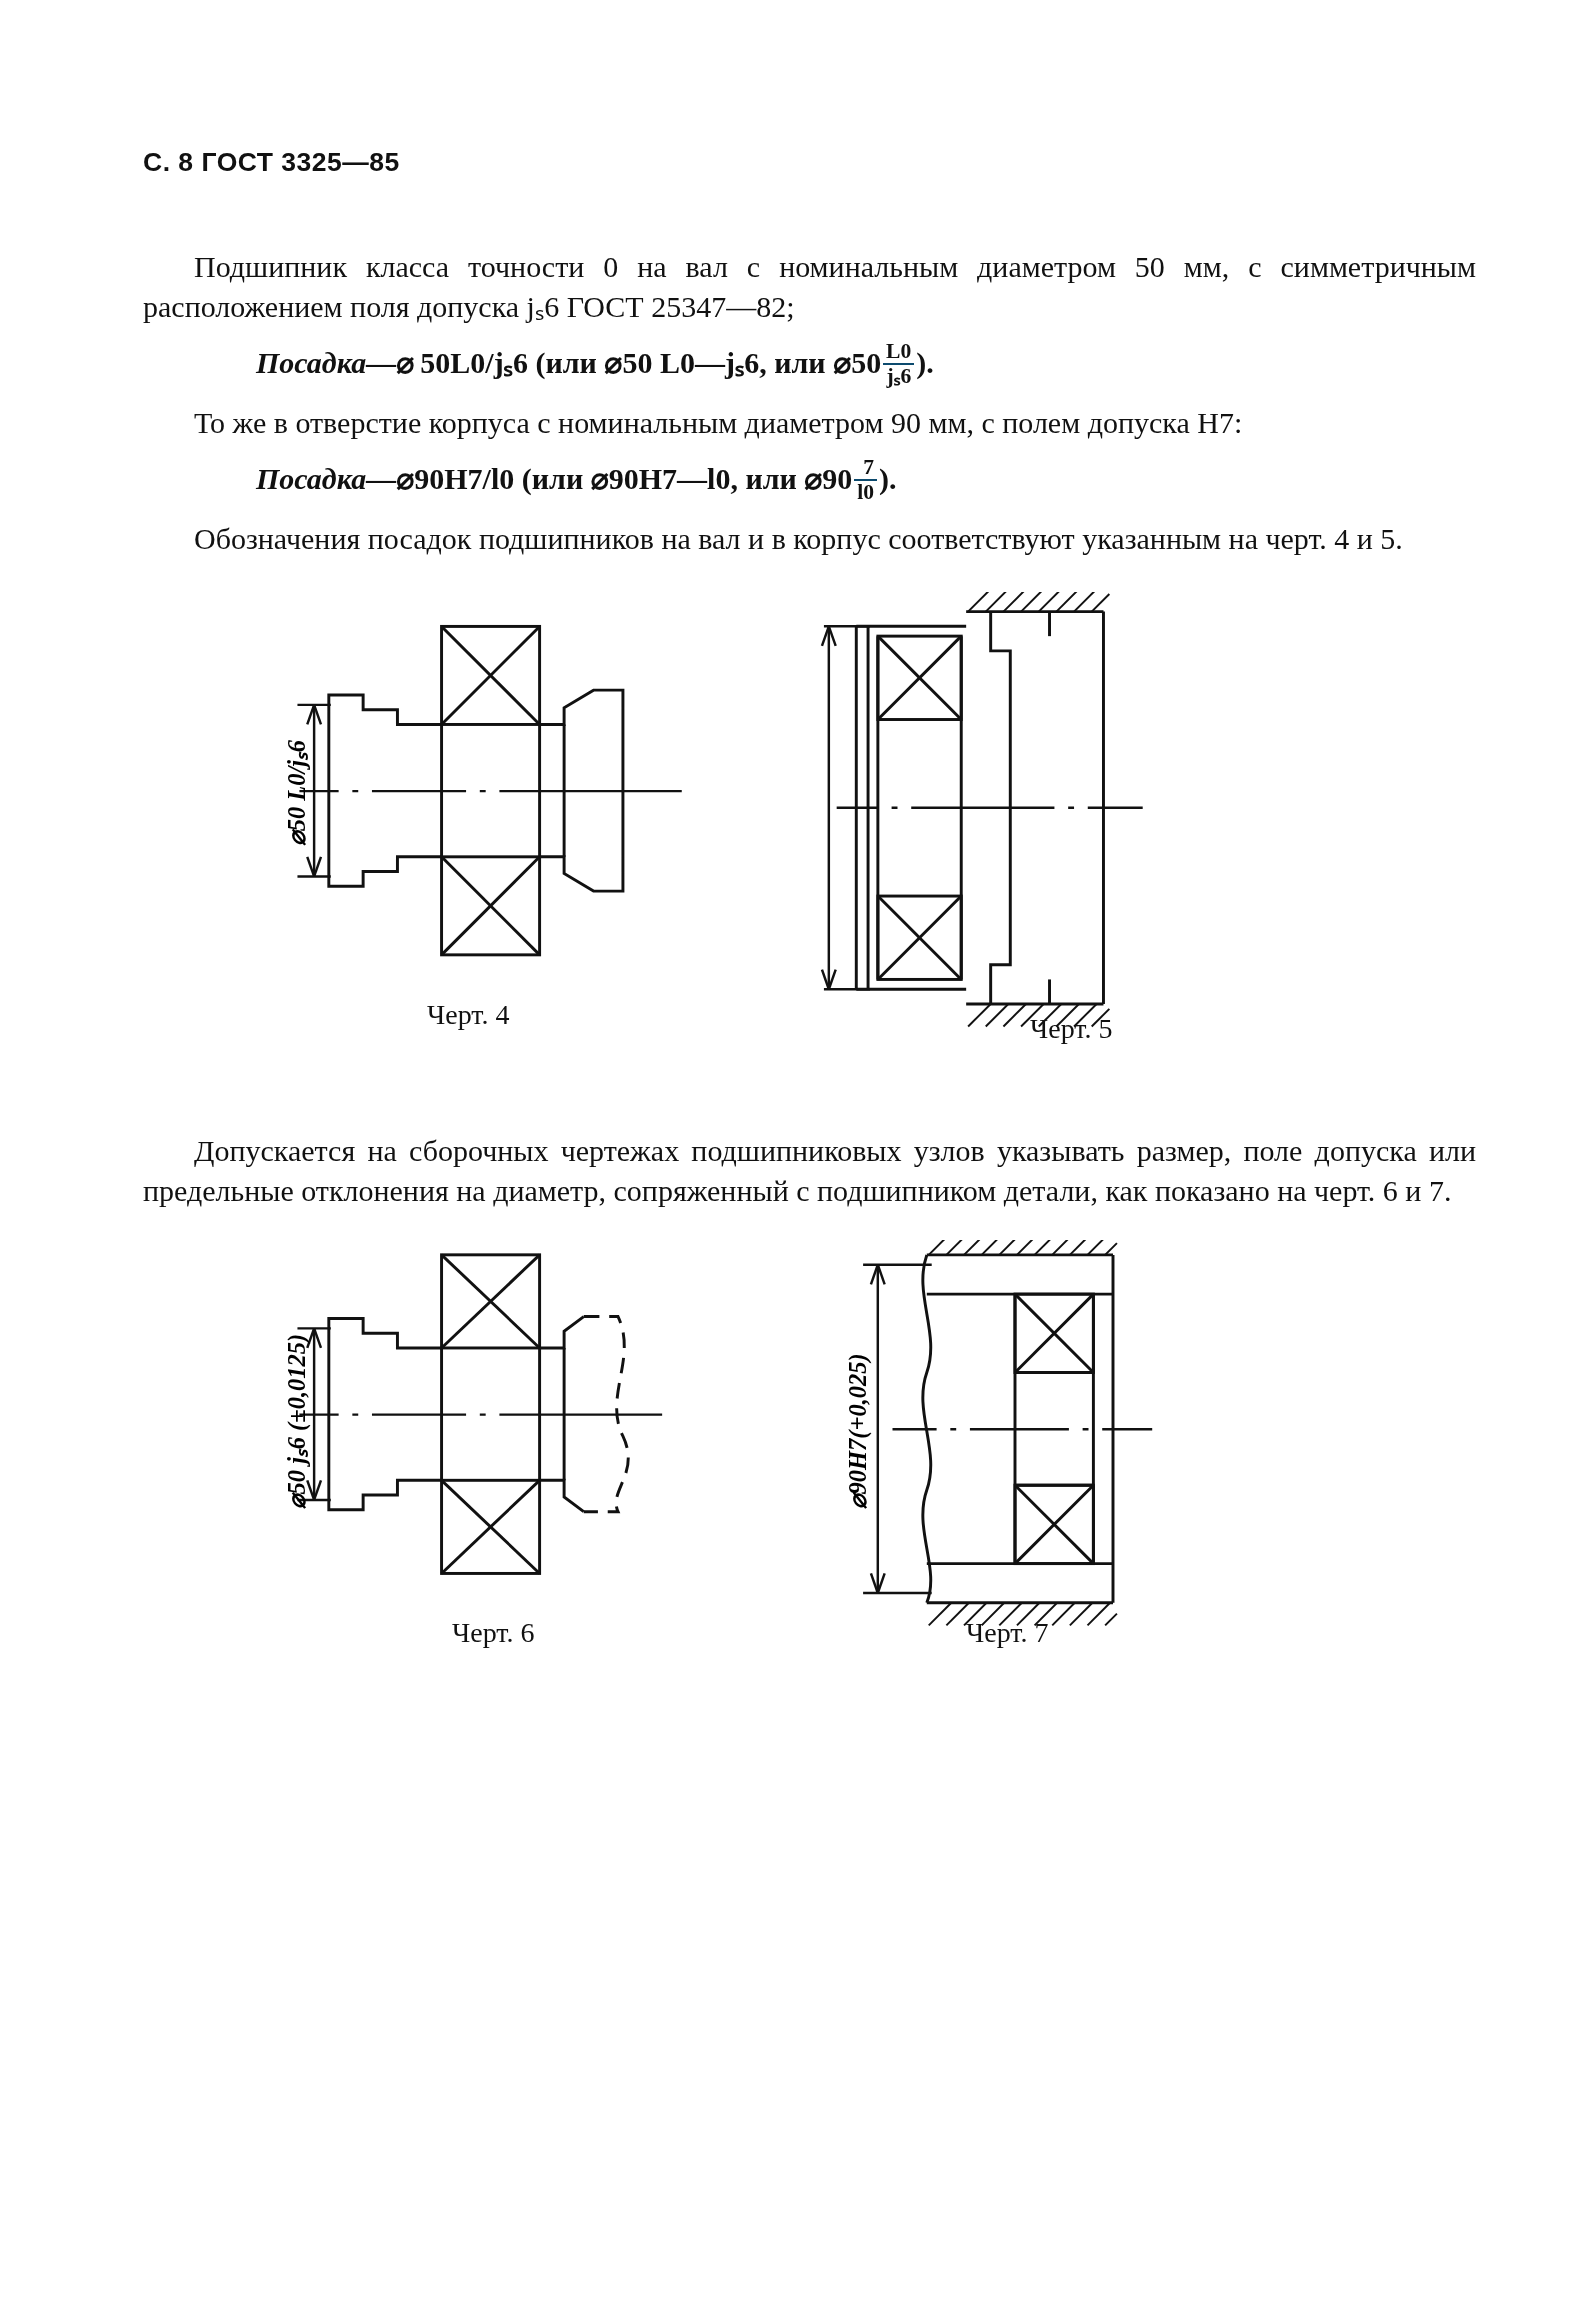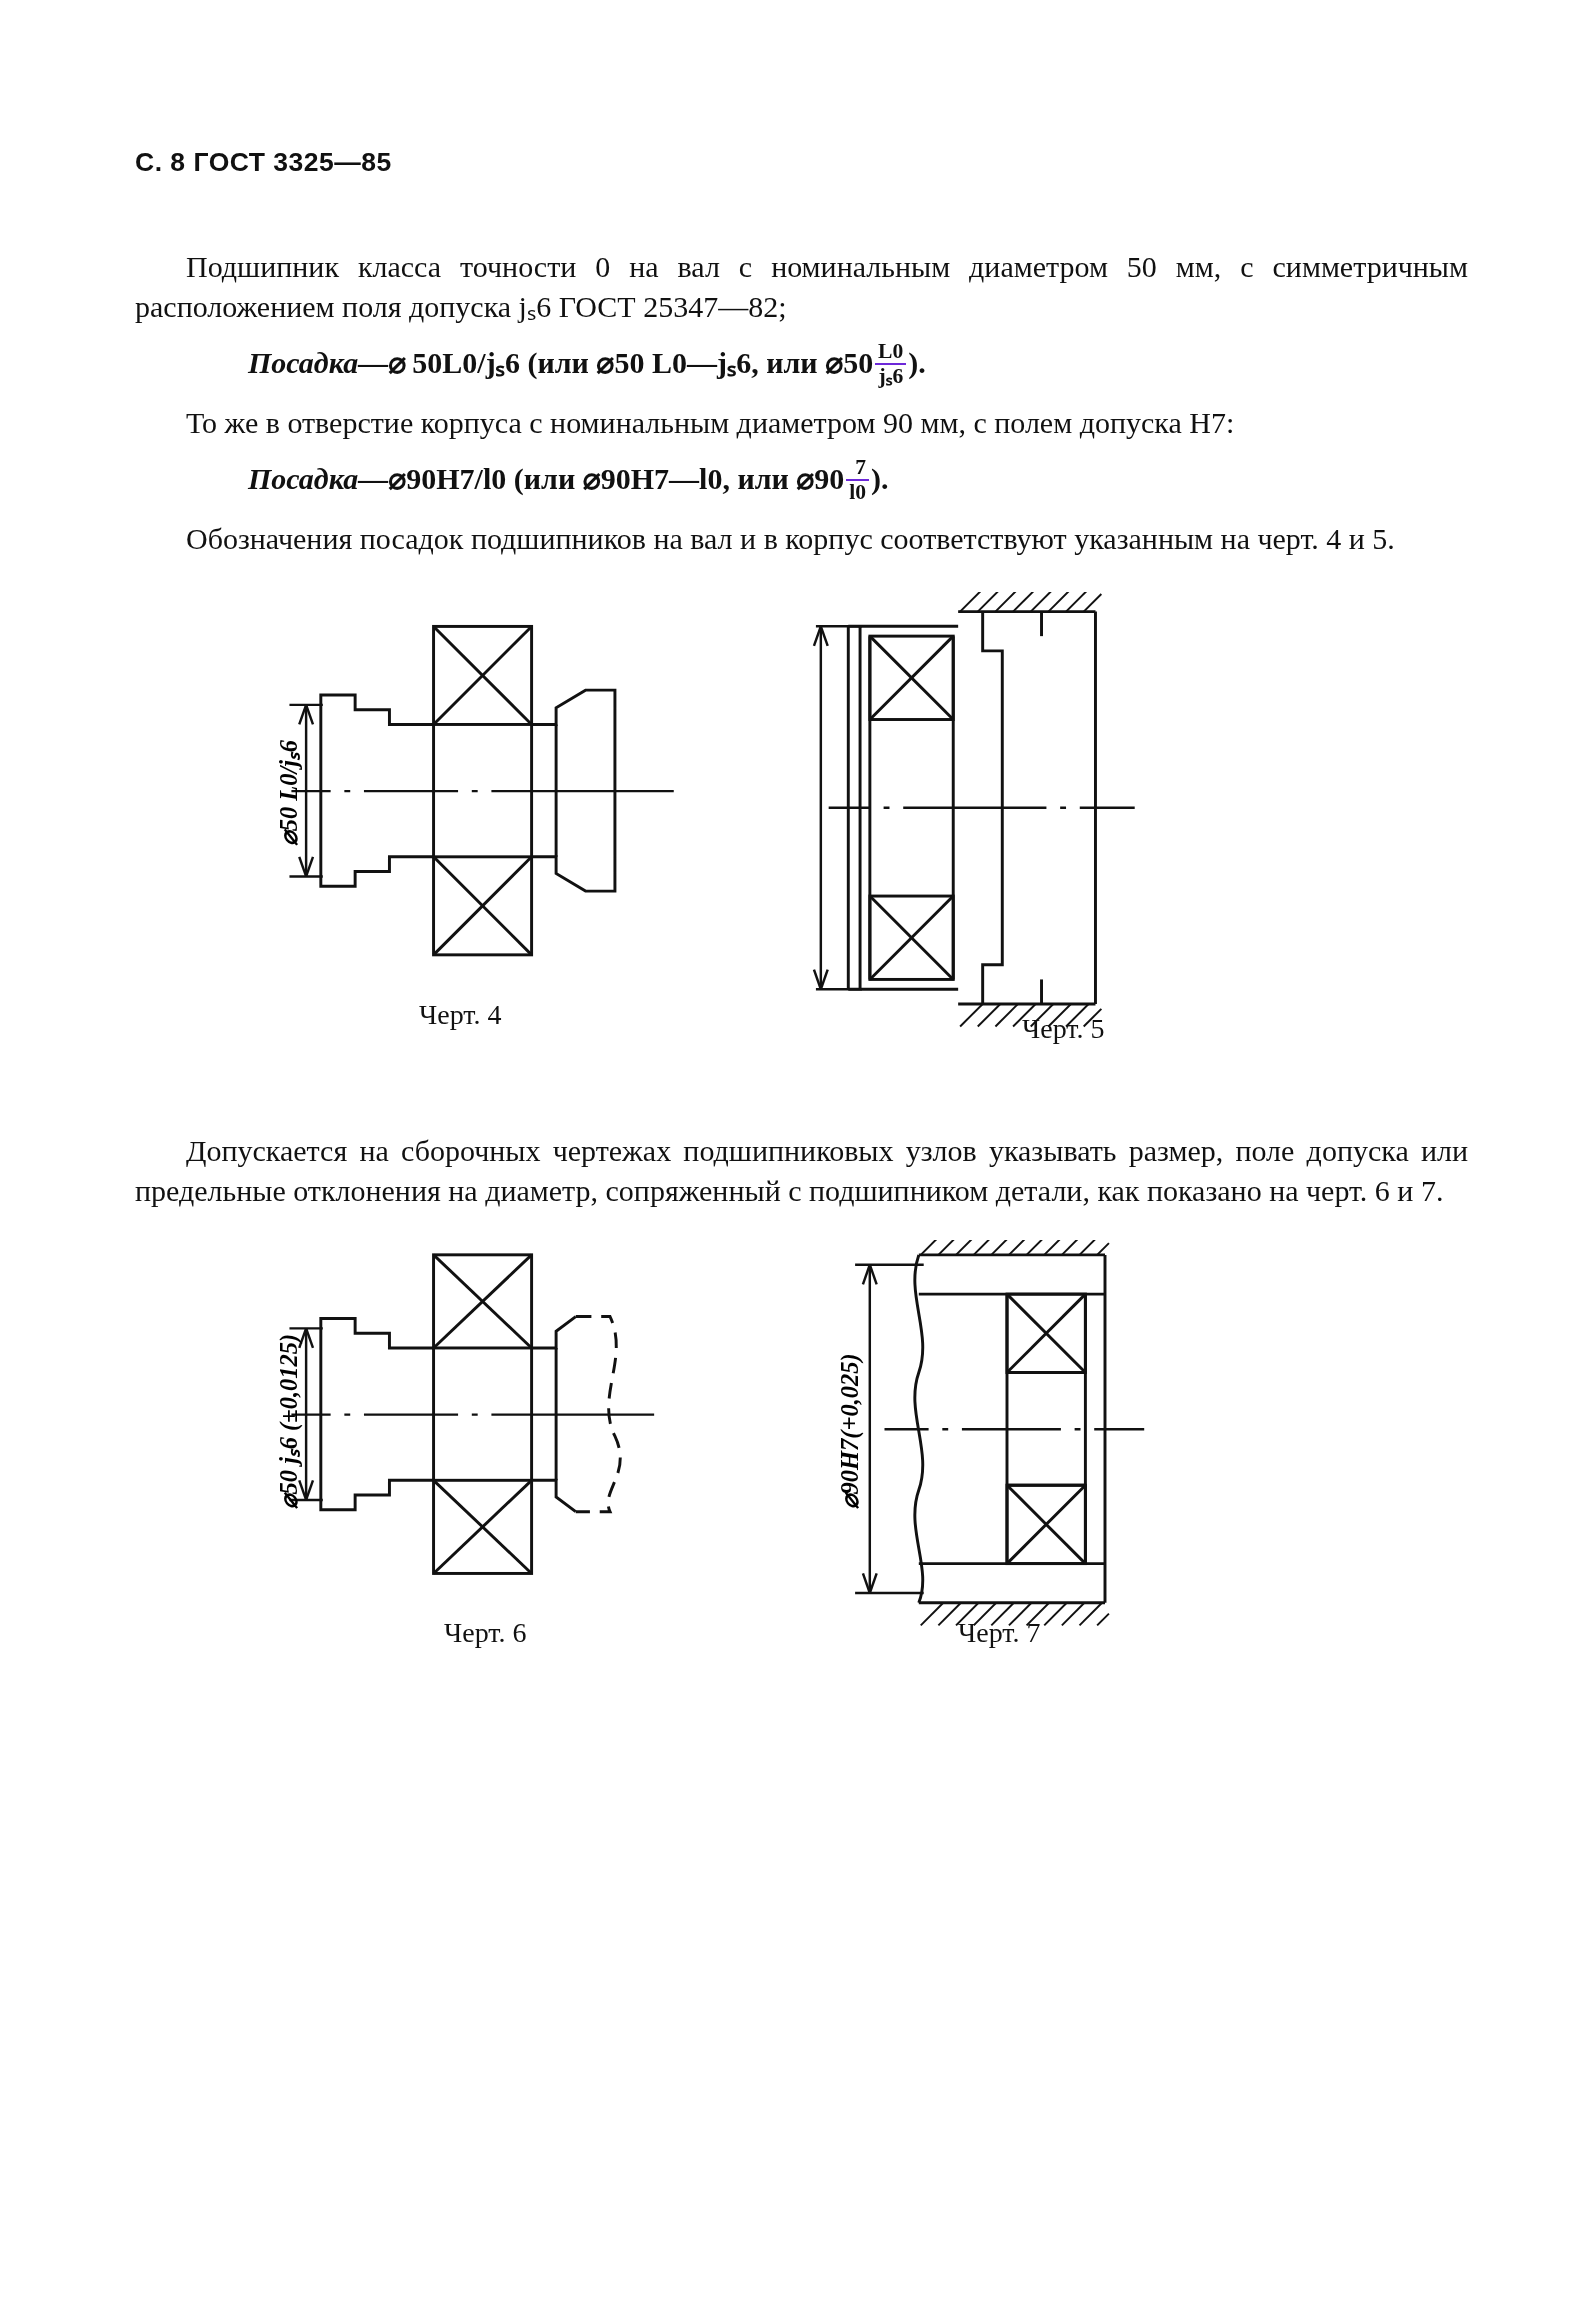--- a/index.html
+++ b/index.html
@@ -10,21 +10,21 @@
   body {
     width: 1571px;
     height: 2321px;
     position: relative;
     font-family: "Liberation Serif", serif;
     color: #111;
     overflow: hidden;
   }
   .page {
     position: absolute;
-    left: 8px; top: 0;
+    left: 16px; top: 0;
     width: 1325px;
     height: 2321px;
     background: #fff;
   }
   .content {
     position: absolute;
     left: 127px;
     top: 147px;
     width: 1333px;
   }
@@ -59,21 +59,21 @@
     display: inline-block;
     vertical-align: middle;
     text-align: right;
     font-size: 21.6px;
     line-height: 1.05;
     position: relative;
     top: -2px;
     margin: 0 2px;
   }
   .frac .num { display: block; padding: 0 2.9px; }
-  .frac .den { display: block; border-top: 2px solid #6d28d9; padding: 0 2.9px; }
+  .frac .den { display: block; border-top: 2px solid #0c4a6e; padding: 0 2.9px; }
 
   .figures {
     position: relative;
     width: 1333px;
     height: 500px;
     margin-top: 33px;
   }
   .figures2 {
     position: relative;
     width: 1333px;

